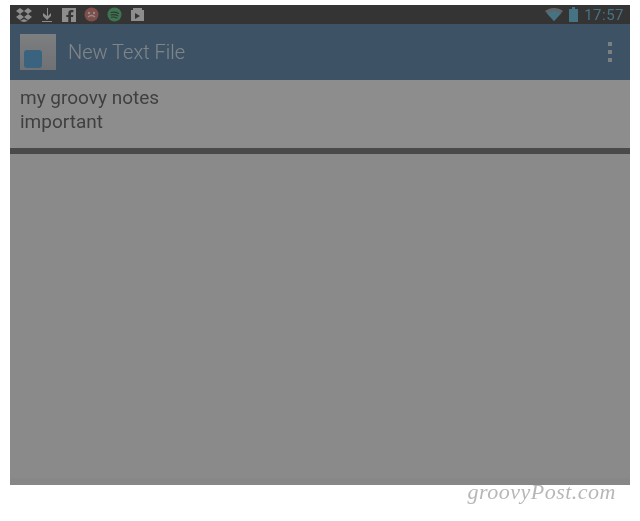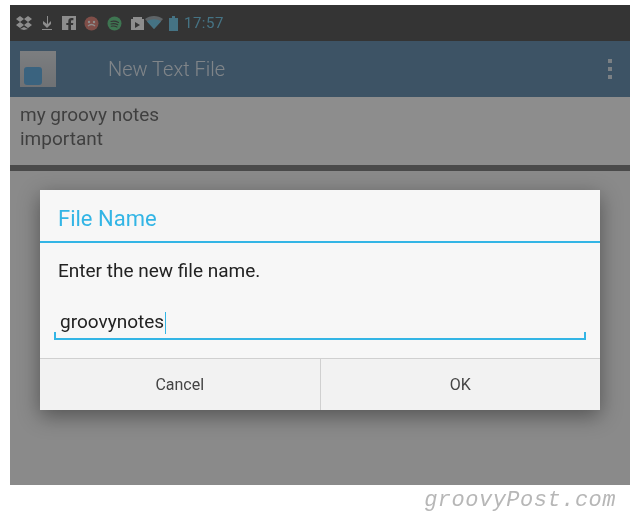--- a/index.html
+++ b/index.html
@@ -14,24 +14,25 @@
     .device {
       position: absolute;
       left: 10px;
       top: 5px;
       width: 620px;
       height: 480px;
       background: #eeeeee;
       overflow: hidden;
     }
     .status-bar {
-      height: 36px;
+      height: 19px;
       background: #000;
       display: flex;
       align-items: center;
+      justify-content: space-between;
       padding: 0 6px;
       color: #fff;
       font-size: 13px;
     }
     .status-left { display: flex; gap: 8px; align-items: center; }
     .status-right { display: flex; gap: 6px; align-items: center; }
     .status-icon { display: inline-flex; align-items: center; justify-content: center; }
     .status-time { color: #33b5e5; font-size: 15px; font-weight: 400; letter-spacing: 0.5px; }
     .action-bar {
       height: 56px;
@@ -49,21 +50,21 @@
       position: relative;
     }
     .app-icon::after {
       content:'';
       position:absolute;
       left:4px; bottom:2px;
       width:18px; height:18px;
       background:#1387d8;
       border-radius:3px;
     }
-    .action-title { font-size: 20px; font-weight: 300; color: #dbe7f2; margin-left: 40px; }
+    .action-title { font-size: 20px; font-weight: 300; color: #dbe7f2; }
     .overflow-dots { display:flex; flex-direction:column; gap:4px; padding:8px; }
     .overflow-dots span { width:4px; height:4px; background:#cbd9e6; }
     .content-area {
       background:#f5f5f5;
       height: calc(100% - 82px);
     }
     .text-editor {
       background:#fff;
       border-bottom:6px solid #404040;
       padding:6px 10px 14px 10px;
@@ -143,23 +144,23 @@
       padding:16px 0;
       font-size:16px;
       color:#444;
       background:#f2f2f2;
       cursor:pointer;
     }
     .dialog-btn + .dialog-btn { border-left:1px solid #d0d0d0; }
     .watermark{
       position:absolute;
       right:24px;
-      bottom:8px;
+      bottom:16px;
       color:#b7b7b7;
-      font-family: Liberation Mono, monospace;
+      font-family: Liberation Serif, serif;
       font-style: italic;
       font-size:22px;
       letter-spacing:0.5px;
     }
   </style>
 </head>
 <body>
 
 <div class="device">
 
@@ -232,31 +233,16 @@
     </div>
   </div>
 
   <div class="content-area">
     <div class="text-editor">my groovy notes
 important</div>
   </div>
 
   <div class="dim-overlay"></div>
 
-  <div class="dialog">
-    <div class="dialog-title">File Name</div>
-    <div class="dialog-title-divider"></div>
-    <div class="dialog-message">Enter the new file name.</div>
-    <div class="dialog-input-wrap">
-      <div class="bracket-wrap">
-        <div class="input-display"><span>groovynotes</span><span class="cursor"></span></div>
-        <div class="bracket-line"></div>
-      </div>
-    </div>
-    <div class="dialog-buttons">
-      <div class="dialog-btn">Cancel</div>
-      <div class="dialog-btn">OK</div>
-    </div>
-  </div>
 
 </div>
 
 <div class="watermark">groovyPost.com</div>
 
 </body></html>

